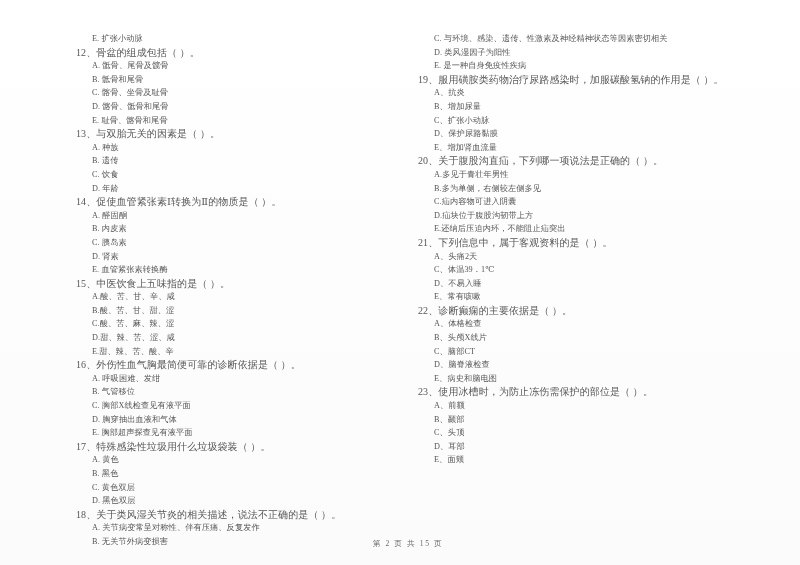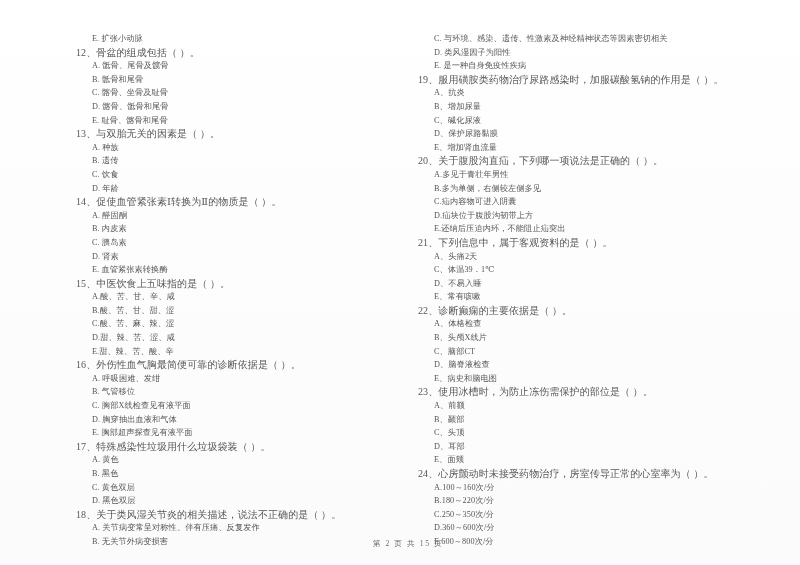--- a/index.html
+++ b/index.html
@@ -163,21 +163,21 @@
       <div class="q-block">
         <div class="q-opt opt-continued">C. 与环境、感染、遗传、性激素及神经精神状态等因素密切相关</div>
         <div class="q-opt opt-continued">D. 类风湿因子为阳性</div>
         <div class="q-opt opt-continued">E. 是一种自身免疫性疾病</div>
       </div>
 
       <div class="q-block">
         <div class="q-stem">19、服用磺胺类药物治疗尿路感染时，加服碳酸氢钠的作用是（      ）。</div>
         <div class="q-opt">A、抗炎</div>
         <div class="q-opt">B、增加尿量</div>
-        <div class="q-opt">C、碱化尿液</div>
+        <div class="q-opt">C、扩张小动脉</div>
         <div class="q-opt">D、保护尿路黏膜</div>
         <div class="q-opt">E、增加肾血流量</div>
       </div>
 
       <div class="q-block">
         <div class="q-stem">20、关于腹股沟直疝，下列哪一项说法是正确的（      ）。</div>
         <div class="q-opt">A.多见于青壮年男性</div>
         <div class="q-opt">B.多为单侧，右侧较左侧多见</div>
         <div class="q-opt">C.疝内容物可进入阴囊</div>
         <div class="q-opt">D.疝块位于腹股沟韧带上方</div>
@@ -203,26 +203,18 @@
 
       <div class="q-block">
         <div class="q-stem">23、使用冰槽时，为防止冻伤需保护的部位是（      ）。</div>
         <div class="q-opt">A、前额</div>
         <div class="q-opt">B、颞部</div>
         <div class="q-opt">C、头顶</div>
         <div class="q-opt">D、耳部</div>
         <div class="q-opt">E、面颊</div>
       </div>
 
-      <div class="q-block">
-        <div class="q-stem">24、心房颤动时未接受药物治疗，房室传导正常的心室率为（      ）。</div>
-        <div class="q-opt">A.100～160次/分</div>
-        <div class="q-opt">B.180～220次/分</div>
-        <div class="q-opt">C.250～350次/分</div>
-        <div class="q-opt">D.360～600次/分</div>
-        <div class="q-opt">E.600～800次/分</div>
-      </div>
 
     </div>
   </div>
 
   <div class="footer">第 2 页 共 15 页</div>
 </div>
 
 </body></html>

